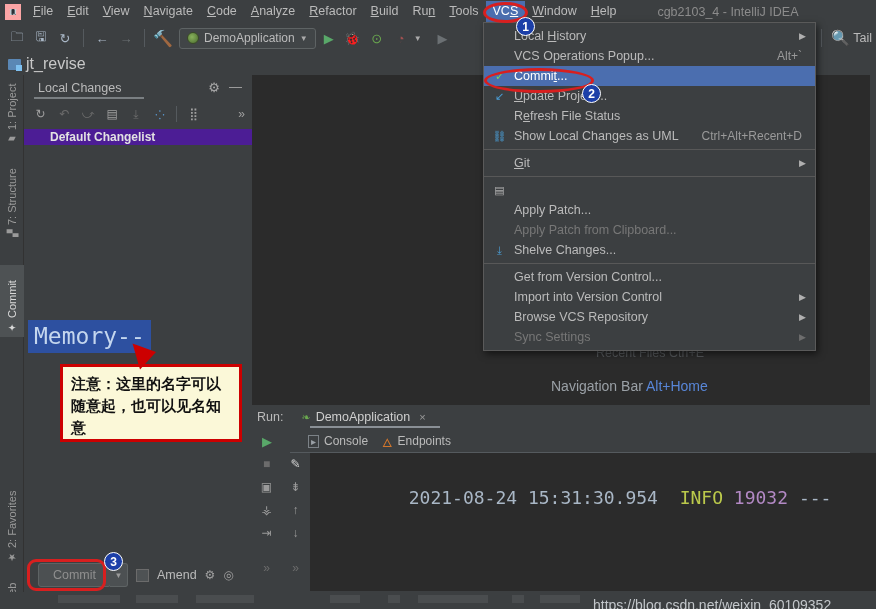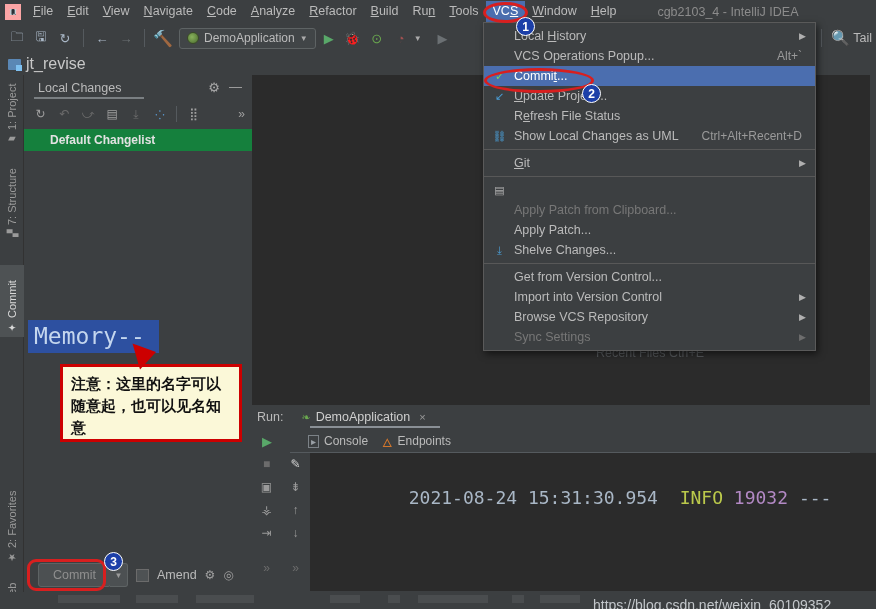--- a/index.html
+++ b/index.html
@@ -120,21 +120,21 @@
     height: 26px; display: flex; align-items: center; gap: 3px; padding-left: 6px;
   }
   .lcb {
     width: 21px; height: 21px; display: flex; align-items: center;
     justify-content: center; color: #a0a0a0; font-size: 12px;
   }
   .lcb.dim { color: #6c6c6c; }
   .lcb.blue { color: #5b9bd5; }
   .lc-vsep { width: 1px; height: 16px; background: #555a5e; margin: 0 3px; }
   .changelist-row {
-    height: 22px; background: #15803d; display: flex; align-items: center;
+    height: 16px; background: #4c1d95; display: flex; align-items: center;
     padding-left: 26px; margin-top: 2px;
   }
   .changelist-row span { color: #e2e2e2; font-size: 12px; font-weight: bold; }
   .lc-body { height: 370px; background: #3c3f41; }
 
   
   .editor-area {
     position: absolute; left: 252px; top: 75px; width: 624px; height: 330px;
     background: #2b2b2b;
   }
@@ -272,21 +272,21 @@
     position: absolute; left: 593px; top: 578px;
     color: #c2c6ca; font-size: 14px; white-space: nowrap; margin-top: 19px;
   }
 
   
   .memlabel {
     position: absolute; left: 28px; top: 320px;
     background: #2d50a0; color: #c4d6ee;
     font-family: "DejaVu Sans Mono", monospace;
     font-size: 23px; letter-spacing: 0px;
-    padding: 3px 14px 4px 6px; white-space: nowrap;
+    padding: 3px 6px 4px 6px; white-space: nowrap;
   }
   .callout {
     position: absolute; left: 60px; top: 364px; width: 182px; height: 78px;
     background: #fbf8d8; border: 3px solid #cc0000;
     padding: 6px 8px;
     color: #111111;
     font-family: "DejaVu Sans", sans-serif;
     font-size: 15px; font-weight: bold; line-height: 22px;
     z-index: 30;
   }
@@ -460,25 +460,25 @@
     </div>
     <div class="msep"></div>
     <div class="mi">
       <span><u>G</u>it</span>
       <span class="submenu-arrow">▶</span>
     </div>
     <div class="msep"></div>
     <div class="mi">
       <span class="mi-icon" style="color:#b0b0b0">▤</span>
     </div>
+    <div class="mi">
+      <span>Apply Patch...</span>
+    </div>
     <div class="mi disabled">
       <span>Apply Patch from Clipboard...</span>
-    </div>
-    <div class="mi">
-      <span>Apply Patch...</span>
     </div>
     <div class="mi">
       <span class="mi-icon" style="color:#4a9fd8">⤓</span>
       <span>Shelve Changes...</span>
     </div>
     <div class="msep"></div>
     <div class="mi">
       <span>Get from Version Control...</span>
     </div>
     <div class="mi">
@@ -488,20 +488,24 @@
     <div class="mi">
       <span>Browse VCS Repository</span>
       <span class="submenu-arrow">▶</span>
     </div>
     <div class="mi disabled">
       <span>Sync Settings</span>
       <span class="submenu-arrow">▶</span>
     </div>
   </div>
 
+  <div class="navhint">
+    <span>Navigation Bar</span>
+    <span class="key">Alt+Home</span>
+  </div>
 
   <div class="run-panel">
     <div class="run-tabrow">
       <span class="run-label">Run:</span>
       <span class="run-tab">
         <span style="color:#6aa84f;font-size:11px">❧</span>
         <span>DemoApplication</span>
         <span class="close-x">×</span>
       </span>
       <span class="run-tab-underline"></span>

